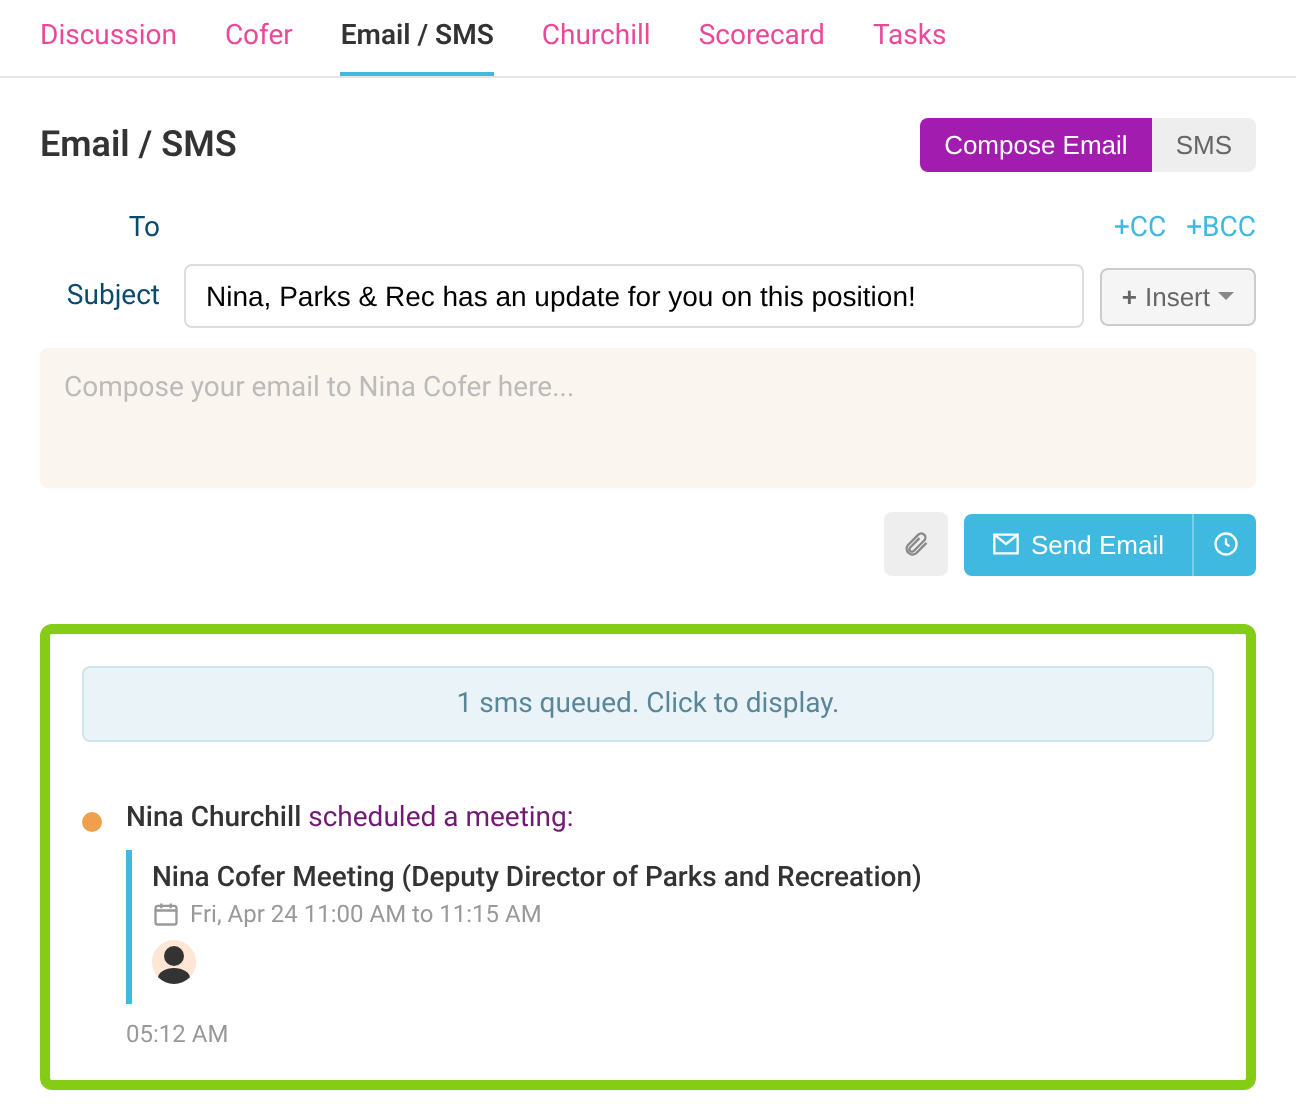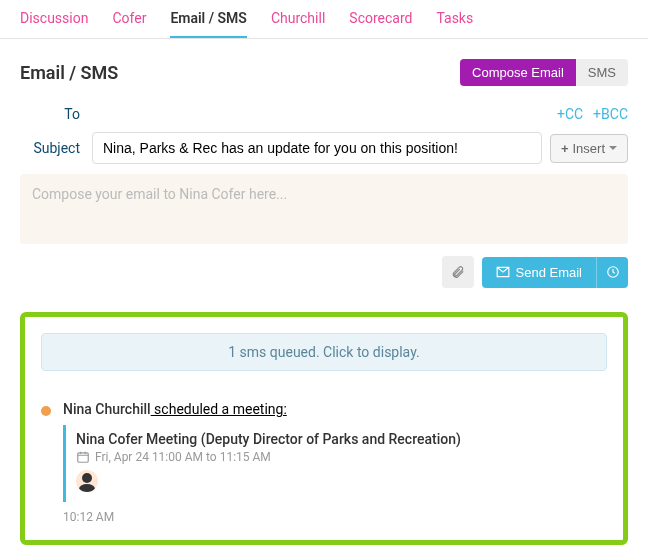--- a/index.html
+++ b/index.html
@@ -201,21 +201,21 @@
       flex-shrink: 0;
     }
     .activity-body {
       flex: 1;
     }
     .activity-title {
       font-size: 14px;
       color: #333;
     }
     .activity-title .author { font-weight: 500; }
-    .activity-title .action { color: #000000; font-weight: 400; text-decoration: underline; }
+    .activity-title .action { color: #701a75; font-weight: 400; }
     .meeting-card {
       border-left: 3px solid #3fb9e0;
       padding: 6px 10px;
       margin-top: 8px;
     }
     .meeting-title {
       font-size: 14px;
       font-weight: 500;
       color: #333;
     }
@@ -344,17 +344,17 @@
             <svg class="svg-icon" viewBox="0 0 24 24" fill="none" stroke="#999" stroke-width="2">
               <rect x="3" y="5" width="18" height="16" rx="2"></rect>
                 <path d="M3 9h18M8 3v4M16 3v4"></path>
             </svg>
             <span>Fri, Apr 24 11:00 AM to 11:15 AM</span>
           </div>
           <div class="meeting-avatar">
             <span class="avatar"></span>
           </div>
         </div>
-        <div class="activity-time">10:12 AM</div>
+        <div class="activity-time">05:12 AM</div>
       </div>
     </div>
   </div>
 </div>
 
 </body></html>

